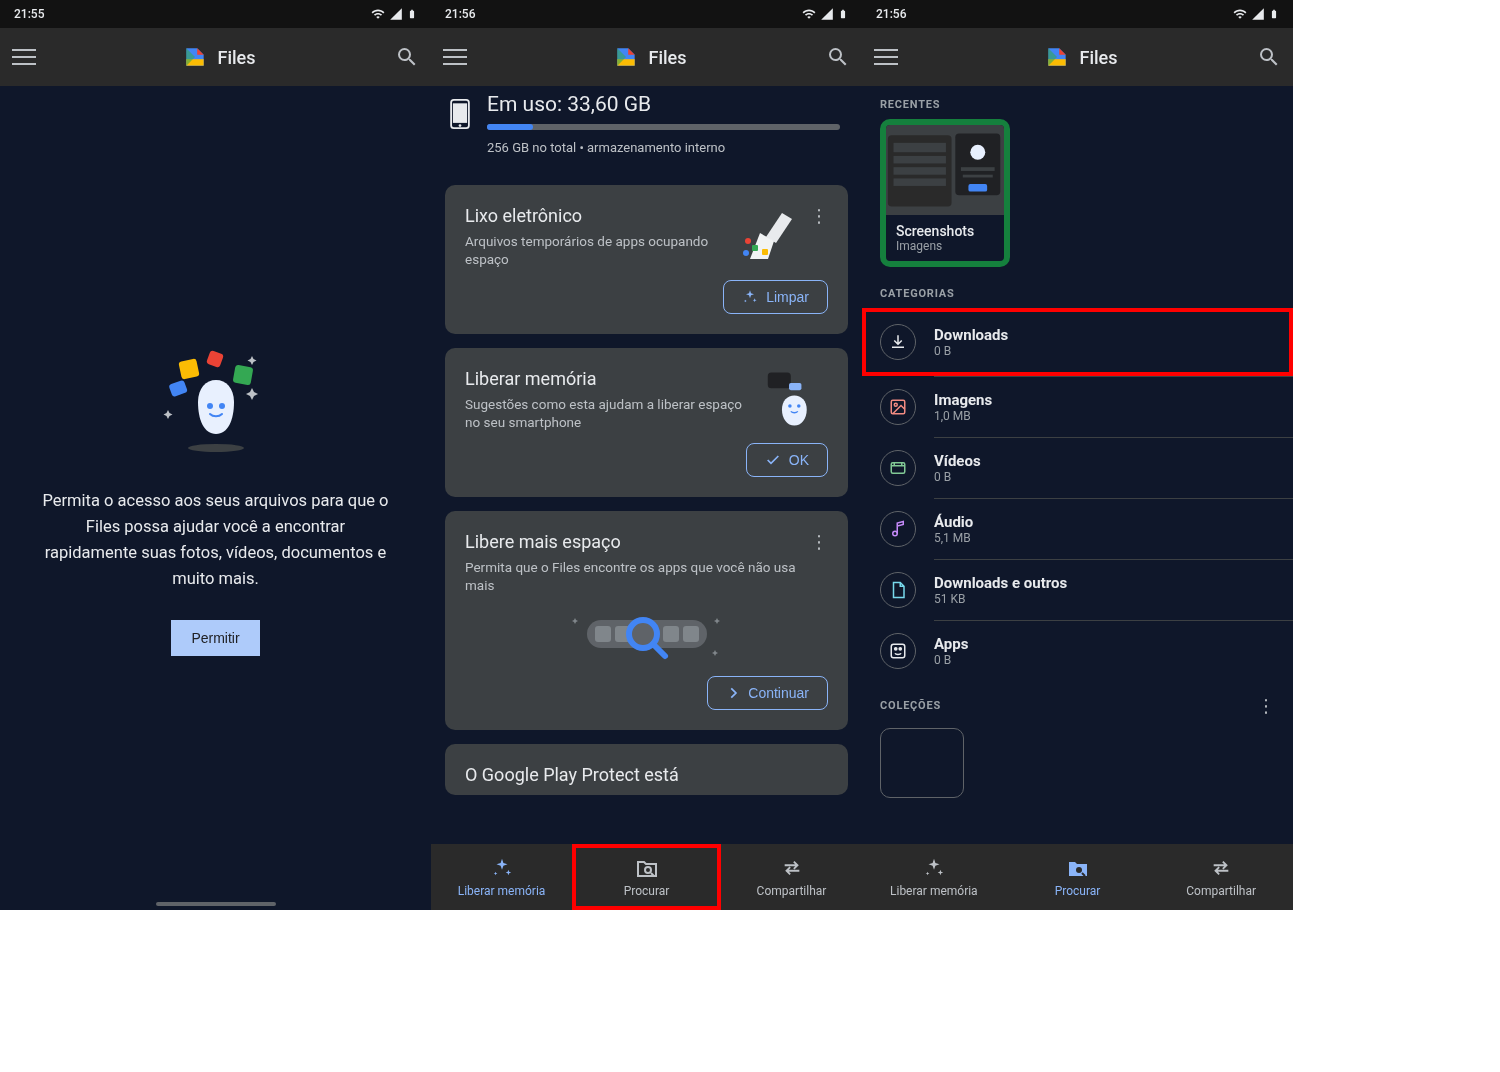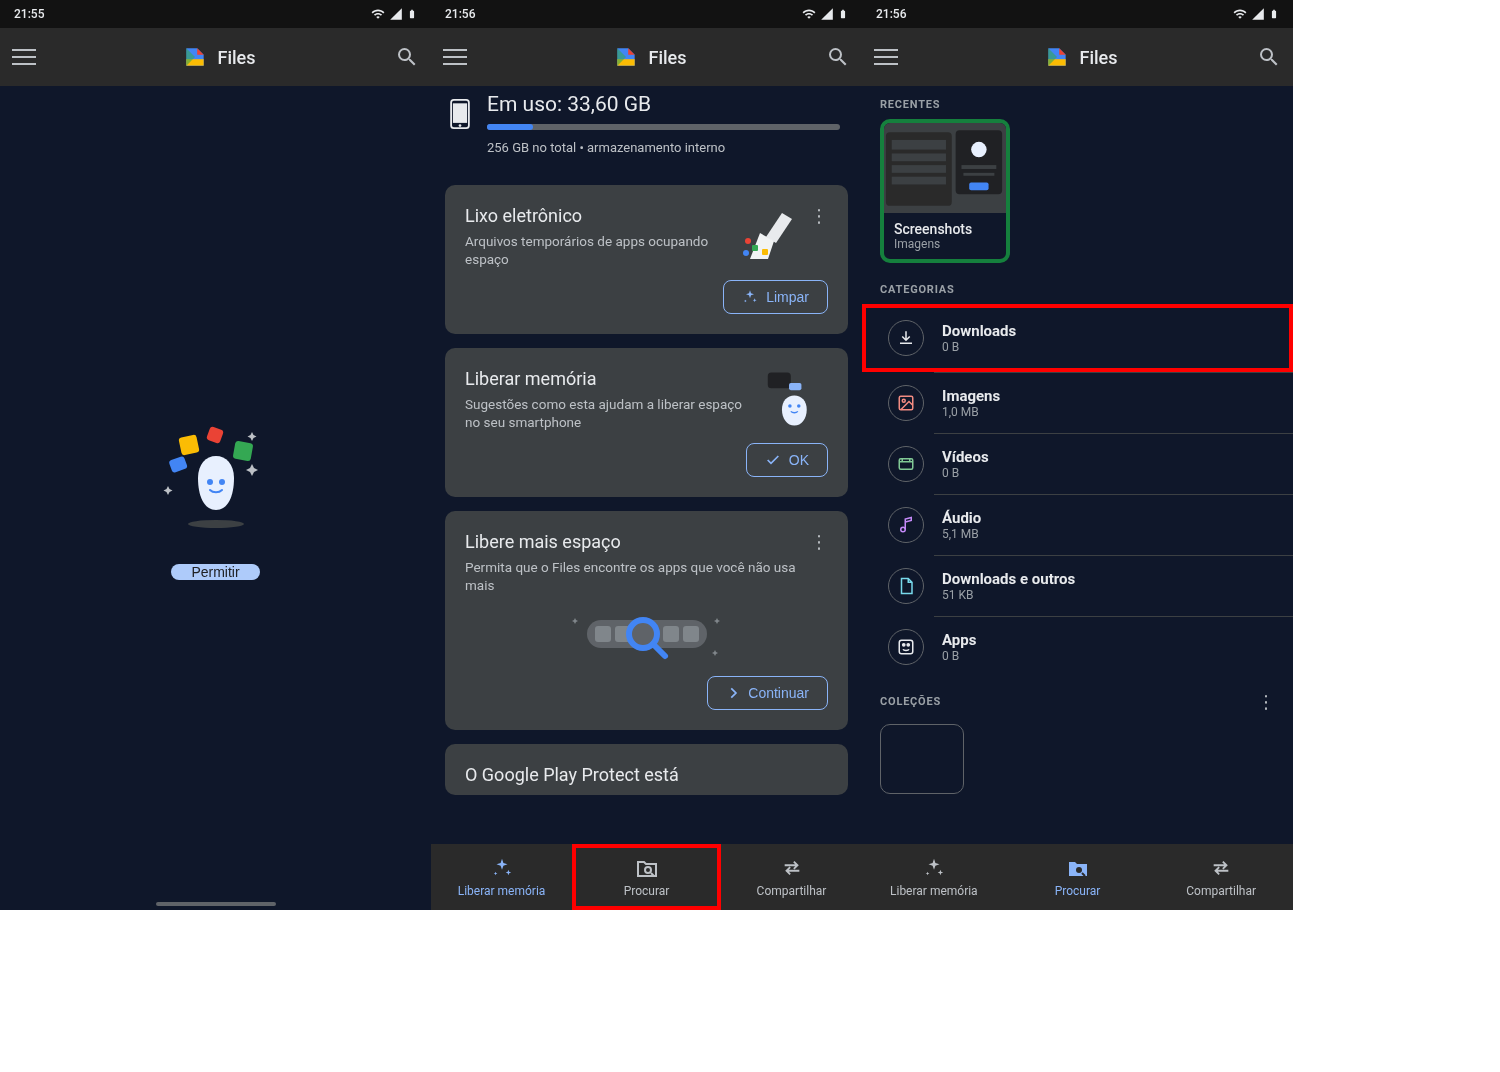--- a/index.html
+++ b/index.html
@@ -12,21 +12,21 @@
 .hamburger{width:30px;height:30px;display:flex;flex-direction:column;justify-content:center;gap:5px;cursor:pointer;}
 .hamburger span{display:block;height:2px;width:24px;background:#bdc1c6;}
 .appbar-center{flex:1;display:flex;align-items:center;justify-content:center;gap:10px;}
 .files-logo{width:26px;height:26px;}
 .appbar-title{font-size:18px;font-weight:500;}
 .search-icon{width:24px;height:24px;}
 .panel-body{height:calc(910px - 28px - 58px);overflow:hidden;position:relative;}
 .panel1-body{display:flex;flex-direction:column;align-items:center;justify-content:center;text-align:center;padding:0 40px;}
 .p1-blob{margin-bottom:28px;}
 .p1-text{font-size:16.5px;line-height:26px;color:#e8eaed;margin-bottom:28px;}
-.btn-allow{background:#aecbfa;color:#202124;border:none;border-radius:8px;padding:0 20px;font-size:14px;font-weight:500;cursor:pointer;}
+.btn-allow{background:#aecbfa;color:#202124;border:none;border-radius:0;padding:10px 20px;font-size:14px;font-weight:500;cursor:pointer;}
 .p2-top{display:flex;gap:16px;padding:6px 22px 18px 18px;}
 .phone-icon{width:22px;height:32px;margin-top:6px;}
 .p2-info{flex:1;}
 .p2-usage{font-size:21px;font-weight:400;margin-bottom:8px;}
 .progress-bar{height:6px;background:#5f6368;border-radius:3px;width:100%;margin-bottom:10px;position:relative;}
 .progress-fill{position:absolute;left:0;top:0;bottom:0;width:13%;background:#4285f4;border-radius:3px;}
 .p2-sub{font-size:13px;color:#bdc1c6;}
 .card{margin:12px 14px 14px;background:#3c4043;border-radius:10px;padding:20px;}
 .card-head{display:flex;align-items:flex-start;gap:10px;}
 .card-text{flex:1;}
@@ -36,27 +36,27 @@
 .card-menu{width:18px;align-self:flex-start;text-align:center;color:#bdc1c6;font-size:18px;cursor:pointer;}
 .card-actions{display:flex;justify-content:flex-end;margin-top:12px;}
 .btn-outline{border:1px solid #8ab4f8;background:transparent;color:#8ab4f8;border-radius:8px;padding:8px 18px;font-size:14px;font-weight:500;cursor:pointer;display:flex;align-items:center;gap:8px;}
 .card-ill{display:flex;justify-content:center;margin:14px 0;}
 .bottom-nav{position:absolute;bottom:0;left:0;right:0;height:66px;background:#2a2a2a;display:flex;}
 .nav-item{flex:1;display:flex;flex-direction:column;align-items:center;justify-content:center;gap:4px;cursor:pointer;color:#bdc1c6;font-size:12px;}
 .nav-item.active{color:#8ab4f8;}
 .nav-icon{width:24px;height:24px;display:flex;align-items:center;justify-content:center;}
 .highlight-red{border:4px solid #ff0000;}
 .section-header{font-size:11px;font-weight:700;color:#9aa0a6;letter-spacing:0.8px;padding:12px 18px 8px;}
-.recent-item{margin:0 18px 8px;width:130px;border:4px solid #15803d;border-radius:10px;overflow:hidden;cursor:pointer;}
+.recent-item{margin:0 18px 8px;width:130px;border:6px solid #15803d;border-radius:10px;overflow:hidden;cursor:pointer;}
 .recent-thumb{height:90px;background:#3c4043;display:flex;align-items:center;justify-content:center;}
 .recent-meta{padding:8px 10px;}
 .recent-title{font-size:14px;font-weight:500;}
 .recent-sub{font-size:12px;color:#9aa0a6;}
 .cat-list{padding:0 0px;}
-.cat-item{display:flex;align-items:center;gap:18px;padding:12px 18px;cursor:pointer;margin-left:8px;}
+.cat-item{display:flex;align-items:center;gap:18px;padding:12px 18px;cursor:pointer;}
 .cat-icon{width:36px;height:36px;border-radius:50%;border:1.5px solid #5f6368;display:flex;align-items:center;justify-content:center;}
 .cat-text{flex:1;}
 .cat-title{font-size:15px;font-weight:700;color:#e8eaed;}
 .cat-sub{font-size:12px;color:#9aa0a6;}
 .cat-divider{height:1px;background:#3c4043;margin-left:72px;}
 .sec-row{display:flex;justify-content:space-between;align-items:center;padding:14px 18px 6px;gap:30px;}
 .coll-add{margin:6px 18px;width:84px;height:70px;border:1px solid #5f6368;border-radius:10px;}
 .panel3-body{height:calc(910px - 28px - 58px - 66px);overflow:hidden;}
 .handle{position:absolute;bottom:4px;left:50%;transform:translateX(-50%);width:120px;height:4px;background:#5f6368;border-radius:2px;}
 .cat-highlight{border:4px solid #ff0000;padding-right:2px;}
@@ -112,20 +112,21 @@
         <path d="M54 74c3 3 9 3 12 0" stroke="#4285f4" stroke-width="2" fill="none" stroke-linecap="round"></path>
         <rect x="24" y="20" rx="3" width="18" height="18" fill="#fbbc04" transform="rotate(-12 33 29)"></rect>
         <rect x="52" y="12" rx="3" width="14" height="14" fill="#ea4335" transform="rotate(20 59 19)"></rect>
         <rect x="78" y="26" rx="3" width="18" height="18" fill="#34a853" transform="rotate(10 87 35)"></rect>
         <rect x="14" y="42" rx="3" width="16" height="13" fill="#4285f4" transform="rotate(-20 22 48)"></rect>
         <path d="M96 48l2 4 4 2-4 2-2 4-2-4-4-2 4-2z" fill="#bdc1c6"></path>
         <path d="M12 70l1.5 3 3 1.5-3 1.5-1.5 3-1.5-3-3-1.5 3-1.5z" fill="#bdc1c6"></path>
         <path d="M96 16l1.5 3 3 1.5-3 1.5-1.5 3-1.5-3-3-1.5 3-1.5z" fill="#bdc1c6"></path>
       </svg>
     </div>
+    <div class="p1-text">Permita o acesso aos seus arquivos para que o Files possa ajudar você a encontrar rapidamente suas fotos, vídeos, documentos e muito mais.</div>
     <button class="btn-allow">Permitir</button>
   </div>
   <div class="handle"></div>
 </div>
 
 <div class="panel">
   <div class="statusbar">
     <span>21:56</span>
     <div class="sb-right">
       <svg width="14" height="14" viewBox="0 0 24 24" fill="#e8eaed">

